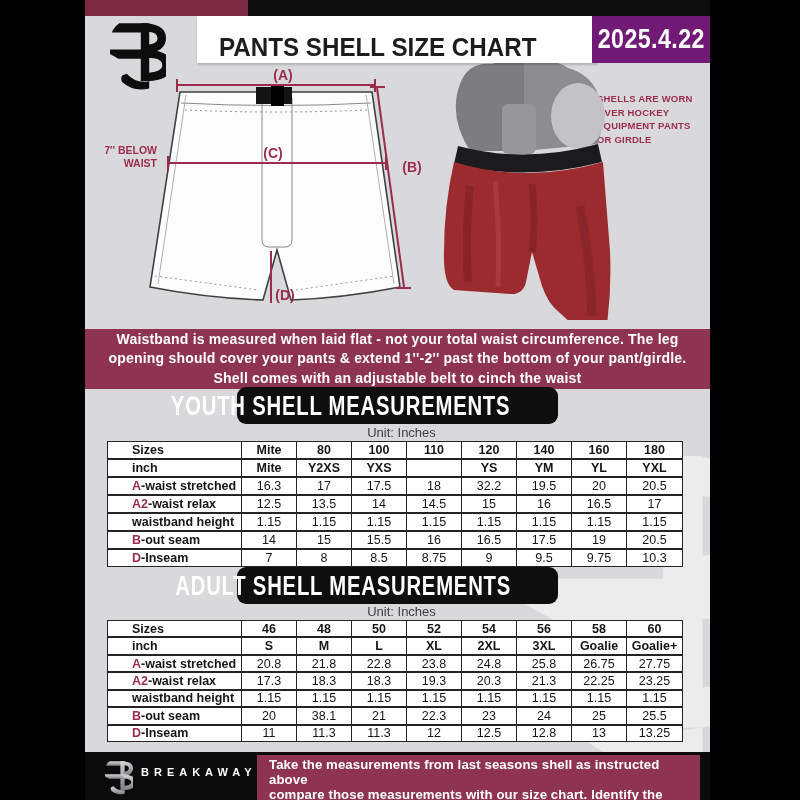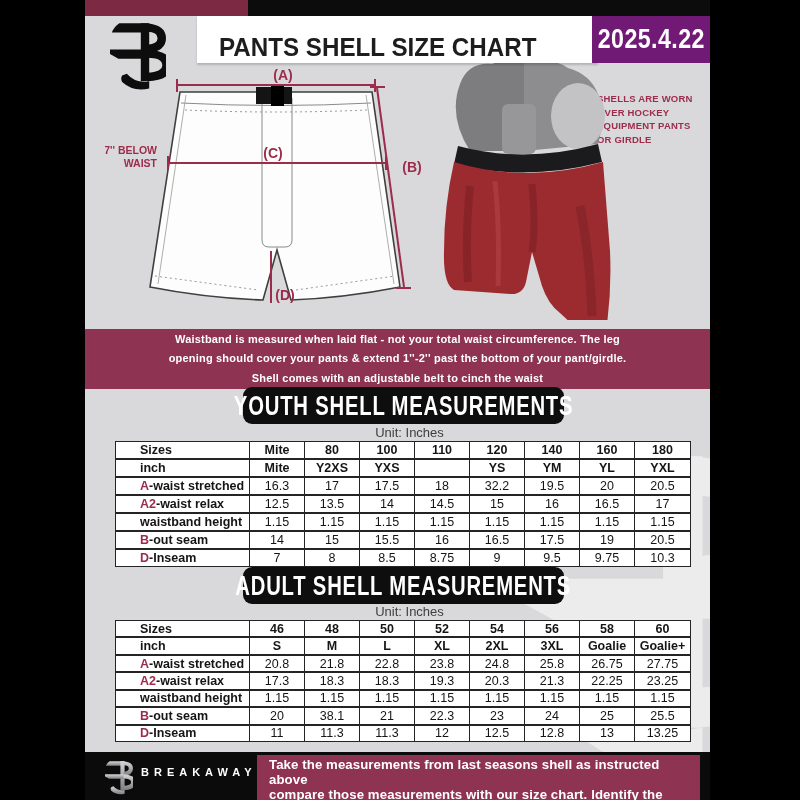--- a/index.html
+++ b/index.html
@@ -21,31 +21,31 @@
                    transform:scaleX(.86);letter-spacing:.5px;white-space:nowrap;}
   .logo-main{left:25px;top:17px;width:56px;height:76px;}
 
   
   .caption{left:512px;top:92px;width:112px;color:#9c2c4c;font-size:9.5px;font-weight:600;
            line-height:13.5px;letter-spacing:.2px;}
 
   
   .notice{left:0;top:329px;width:625px;height:60px;background:#8e3352;color:#fff;
           display:flex;flex-direction:column;justify-content:center;text-align:center;
-          font-size:11px;font-weight:600;line-height:19.5px;letter-spacing:.2px;z-index:3;}
+          font-size:14px;font-weight:600;line-height:19.5px;letter-spacing:.2px;z-index:3;}
 
   
   .sec-banner{left:152px;width:321px;height:37px;background:#0e0e0e;border-radius:9px;
-              display:flex;align-items:center;justify-content:center;z-index:3;margin-left:6px;}
+              display:flex;align-items:center;justify-content:flex-end;z-index:3;}
   .sec-banner span{color:#fff;font-size:26px;font-weight:700;letter-spacing:1px;white-space:nowrap;
                    display:inline-block;transform:scale(.78,1.08);}
-  .unit{left:12px;width:625px;text-align:center;font-size:13px;color:#3e3e3e;z-index:3;}
-
-  
-  .mtable{left:30px;width:576px;background:#fff;border:1.5px solid #242424;
+  .unit{left:4px;width:625px;text-align:center;font-size:13px;color:#3e3e3e;z-index:3;}
+
+  
+  .mtable{left:22px;width:576px;background:#fff;border:1.5px solid #242424;
           box-sizing:border-box;display:flex;flex-direction:column;z-index:3;}
   .trow{display:grid;grid-template-columns:134px repeat(8,1fr);flex:1;border-bottom:2px solid #242424;}
   .trow:last-child{border-bottom:none;}
   .tcell{border-right:1px solid #242424;display:flex;align-items:center;font-size:12.5px;color:#151515;
          overflow:hidden;white-space:nowrap;}
   .tcell:last-child{border-right:none;}
   .tcell.lab{padding-left:24px;font-weight:700;}
   .tcell.num{justify-content:center;}
   .thead .tcell{font-weight:700;}
   .vb .tcell.num{font-weight:700;}

